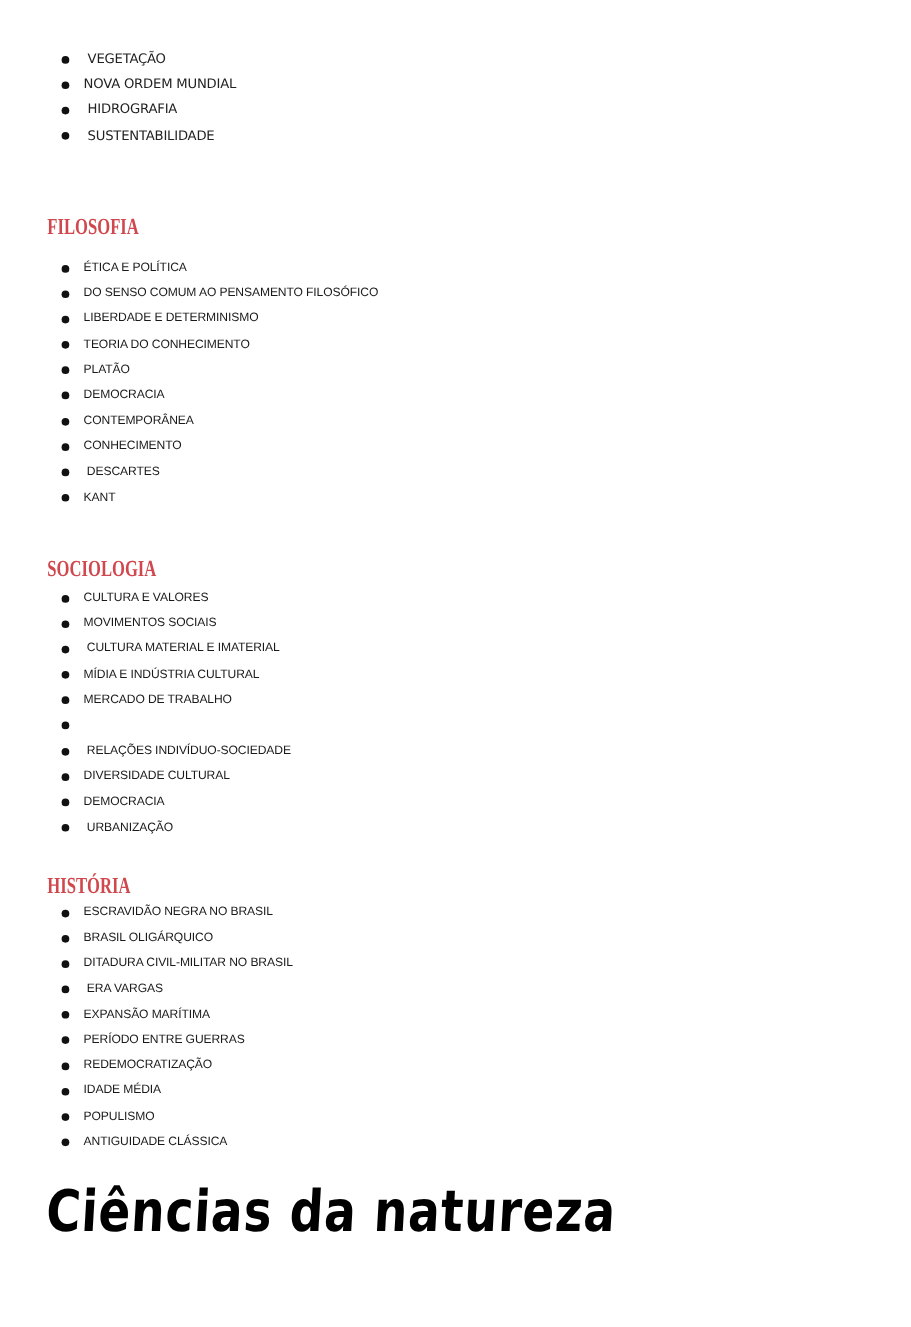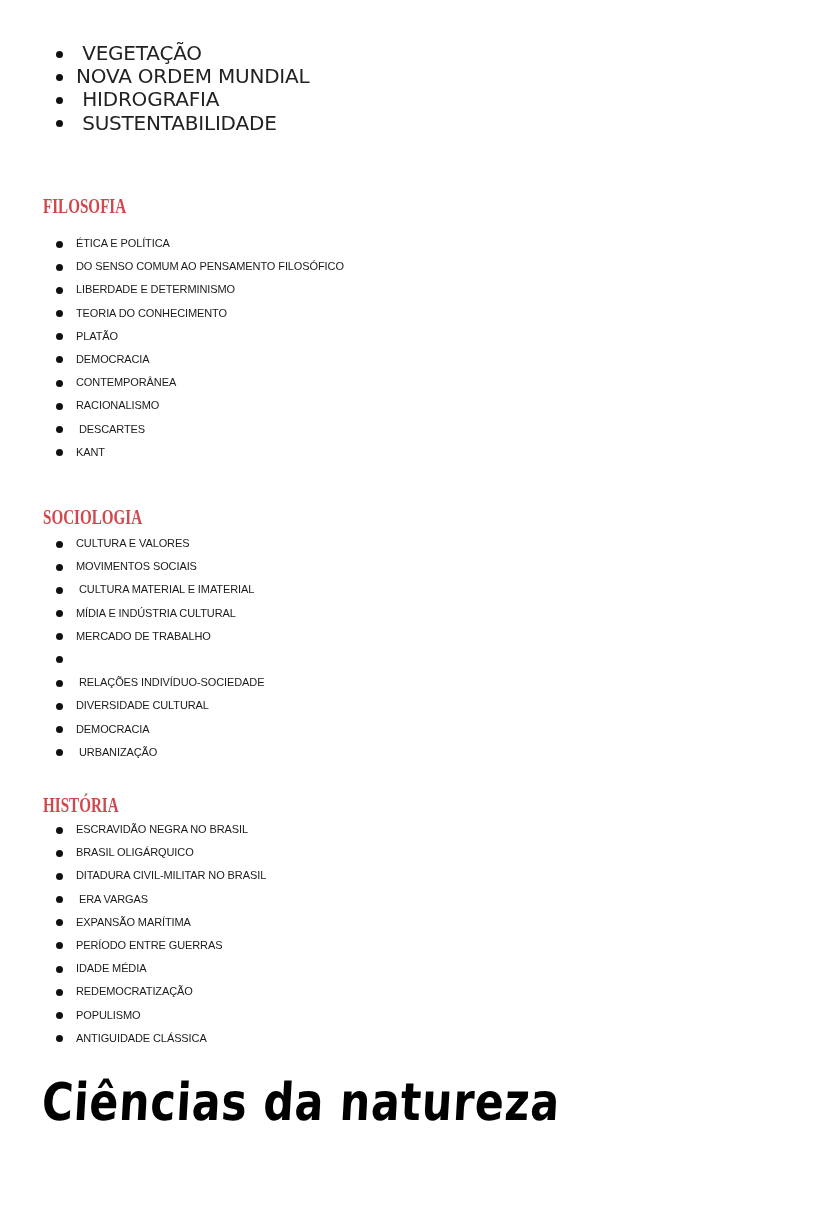--- a/index.html
+++ b/index.html
@@ -1,20 +1,20 @@
 <!DOCTYPE html>
 <html><head>
 <meta charset="utf-8">
 <style>
   html, body { margin: 0; padding: 0; background: #ffffff; }
   body { width: 828px; height: 1206px; position: relative; overflow: hidden; font-family: "Liberation Sans", sans-serif; color: #1a1a1a; }
   .list { position: absolute; left: 0; margin: 0; padding: 0; list-style: none; }
   .item { position: relative; height: 23.2px; line-height: 23.2px; font-size: 11px; padding-left: 76px; white-space: pre; letter-spacing: -0.1px; }
   .item .bullet { position: absolute; left: 56px; top: 8.5px; width: 7px; height: 7px; border-radius: 50%; background: #111; }
-  .list.geo .item { font-family: "DejaVu Sans", sans-serif; font-size: 20px; color: #222; letter-spacing: -0.2px; }
+  .list.geo .item { font-family: "DejaVu Sans", sans-serif; font-size: 12px; color: #222; letter-spacing: -0.2px; }
   .heading { position: absolute; left: 43px; margin: 0; font-family: "Liberation Serif", serif; font-weight: bold; font-size: 21px; color: #d0484d; transform: scaleX(0.72); transform-origin: left center; letter-spacing: 0px; }
   .big-title { position: absolute; left: 42px; top: 1072px; margin: 0; font-family: "DejaVu Sans", sans-serif; font-weight: bold; font-size: 52px; color: #000; letter-spacing: 1px; transform: scaleX(0.82) skewX(-4deg); transform-origin: left center; }
 </style>
 </head>
 <body>
 
 <ul class="list geo" style="top:42px;">
   <li class="item"><span class="bullet"></span><span> VEGETAÇÃO</span></li>
   <li class="item"><span class="bullet"></span><span>NOVA ORDEM MUNDIAL</span></li>
   <li class="item"><span class="bullet"></span><span> HIDROGRAFIA</span></li>
@@ -23,21 +23,21 @@
 
 <h2 class="heading" style="top:194px;">FILOSOFIA</h2>
 <ul class="list" style="top:232px;">
   <li class="item"><span class="bullet"></span><span>ÉTICA E POLÍTICA</span></li>
   <li class="item"><span class="bullet"></span><span>DO SENSO COMUM AO PENSAMENTO FILOSÓFICO</span></li>
   <li class="item"><span class="bullet"></span><span>LIBERDADE E DETERMINISMO</span></li>
   <li class="item"><span class="bullet"></span><span>TEORIA DO CONHECIMENTO</span></li>
   <li class="item"><span class="bullet"></span><span>PLATÃO</span></li>
   <li class="item"><span class="bullet"></span><span>DEMOCRACIA</span></li>
   <li class="item"><span class="bullet"></span><span>CONTEMPORÂNEA</span></li>
-  <li class="item"><span class="bullet"></span><span>RACIONALISMO</span></li>
+  <li class="item"><span class="bullet"></span><span>CONHECIMENTO</span></li>
   <li class="item"><span class="bullet"></span><span> DESCARTES</span></li>
   <li class="item"><span class="bullet"></span><span>KANT</span></li>
 </ul>
 
 <h2 class="heading" style="top:505px;">SOCIOLOGIA</h2>
 <ul class="list" style="top:532px;">
   <li class="item"><span class="bullet"></span><span>CULTURA E VALORES</span></li>
   <li class="item"><span class="bullet"></span><span>MOVIMENTOS SOCIAIS</span></li>
   <li class="item"><span class="bullet"></span><span> CULTURA MATERIAL E IMATERIAL</span></li>
   <li class="item"><span class="bullet"></span><span>MÍDIA E INDÚSTRIA CULTURAL</span></li>
@@ -50,19 +50,19 @@
 </ul>
 
 <h2 class="heading" style="top:793px;">HISTÓRIA</h2>
 <ul class="list" style="top:818px;">
   <li class="item"><span class="bullet"></span><span>ESCRAVIDÃO NEGRA NO BRASIL</span></li>
   <li class="item"><span class="bullet"></span><span>BRASIL OLIGÁRQUICO</span></li>
   <li class="item"><span class="bullet"></span><span>DITADURA CIVIL-MILITAR NO BRASIL</span></li>
   <li class="item"><span class="bullet"></span><span> ERA VARGAS</span></li>
   <li class="item"><span class="bullet"></span><span>EXPANSÃO MARÍTIMA</span></li>
   <li class="item"><span class="bullet"></span><span>PERÍODO ENTRE GUERRAS</span></li>
+  <li class="item"><span class="bullet"></span><span>REDEMOCRATIZAÇÃO</span></li>
   <li class="item"><span class="bullet"></span><span>IDADE MÉDIA</span></li>
-  <li class="item"><span class="bullet"></span><span>REDEMOCRATIZAÇÃO</span></li>
   <li class="item"><span class="bullet"></span><span>POPULISMO</span></li>
   <li class="item"><span class="bullet"></span><span>ANTIGUIDADE CLÁSSICA</span></li>
 </ul>
 
 <h1 class="big-title">Ciências da natureza</h1>
 
 </body></html>

